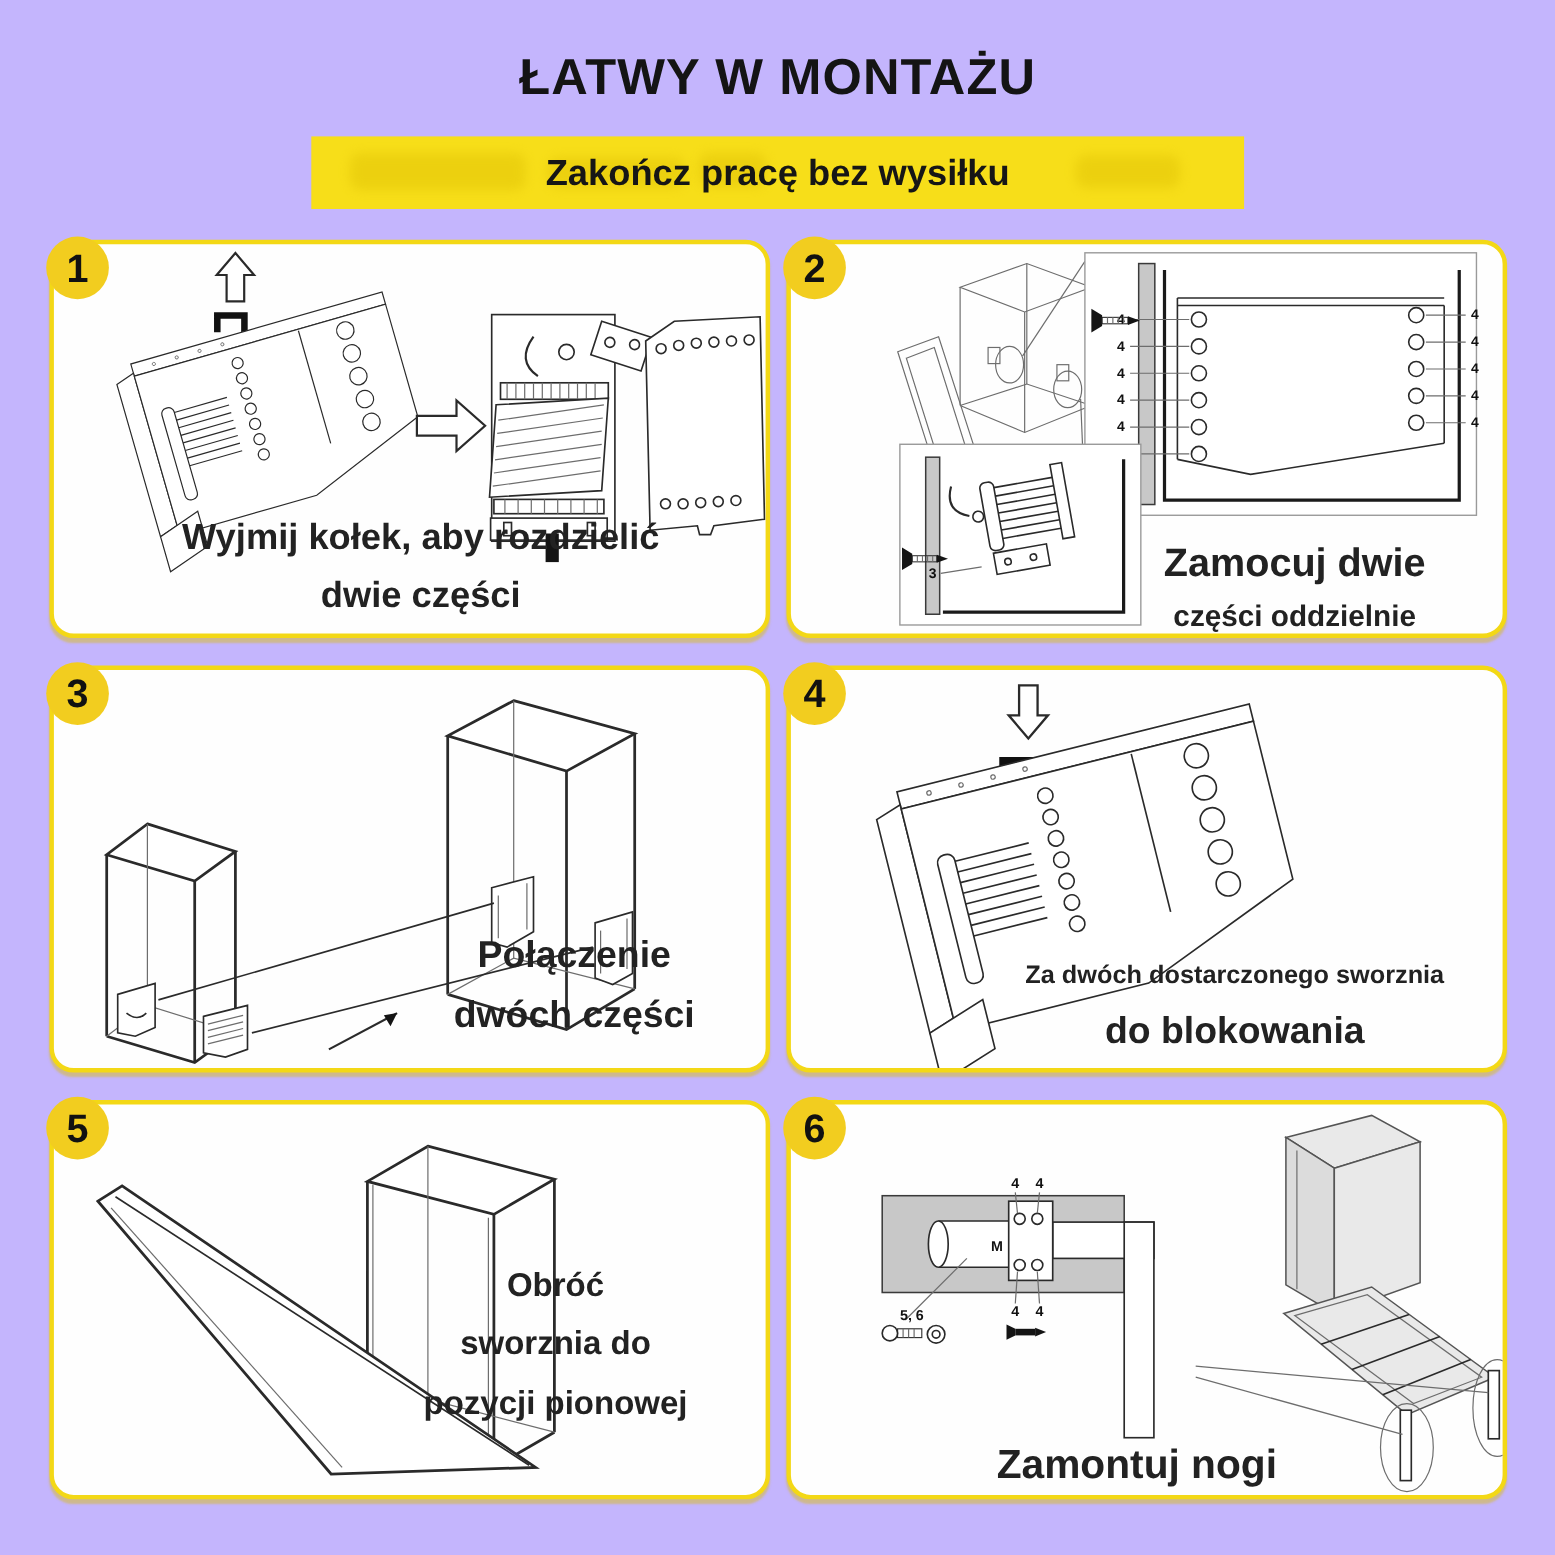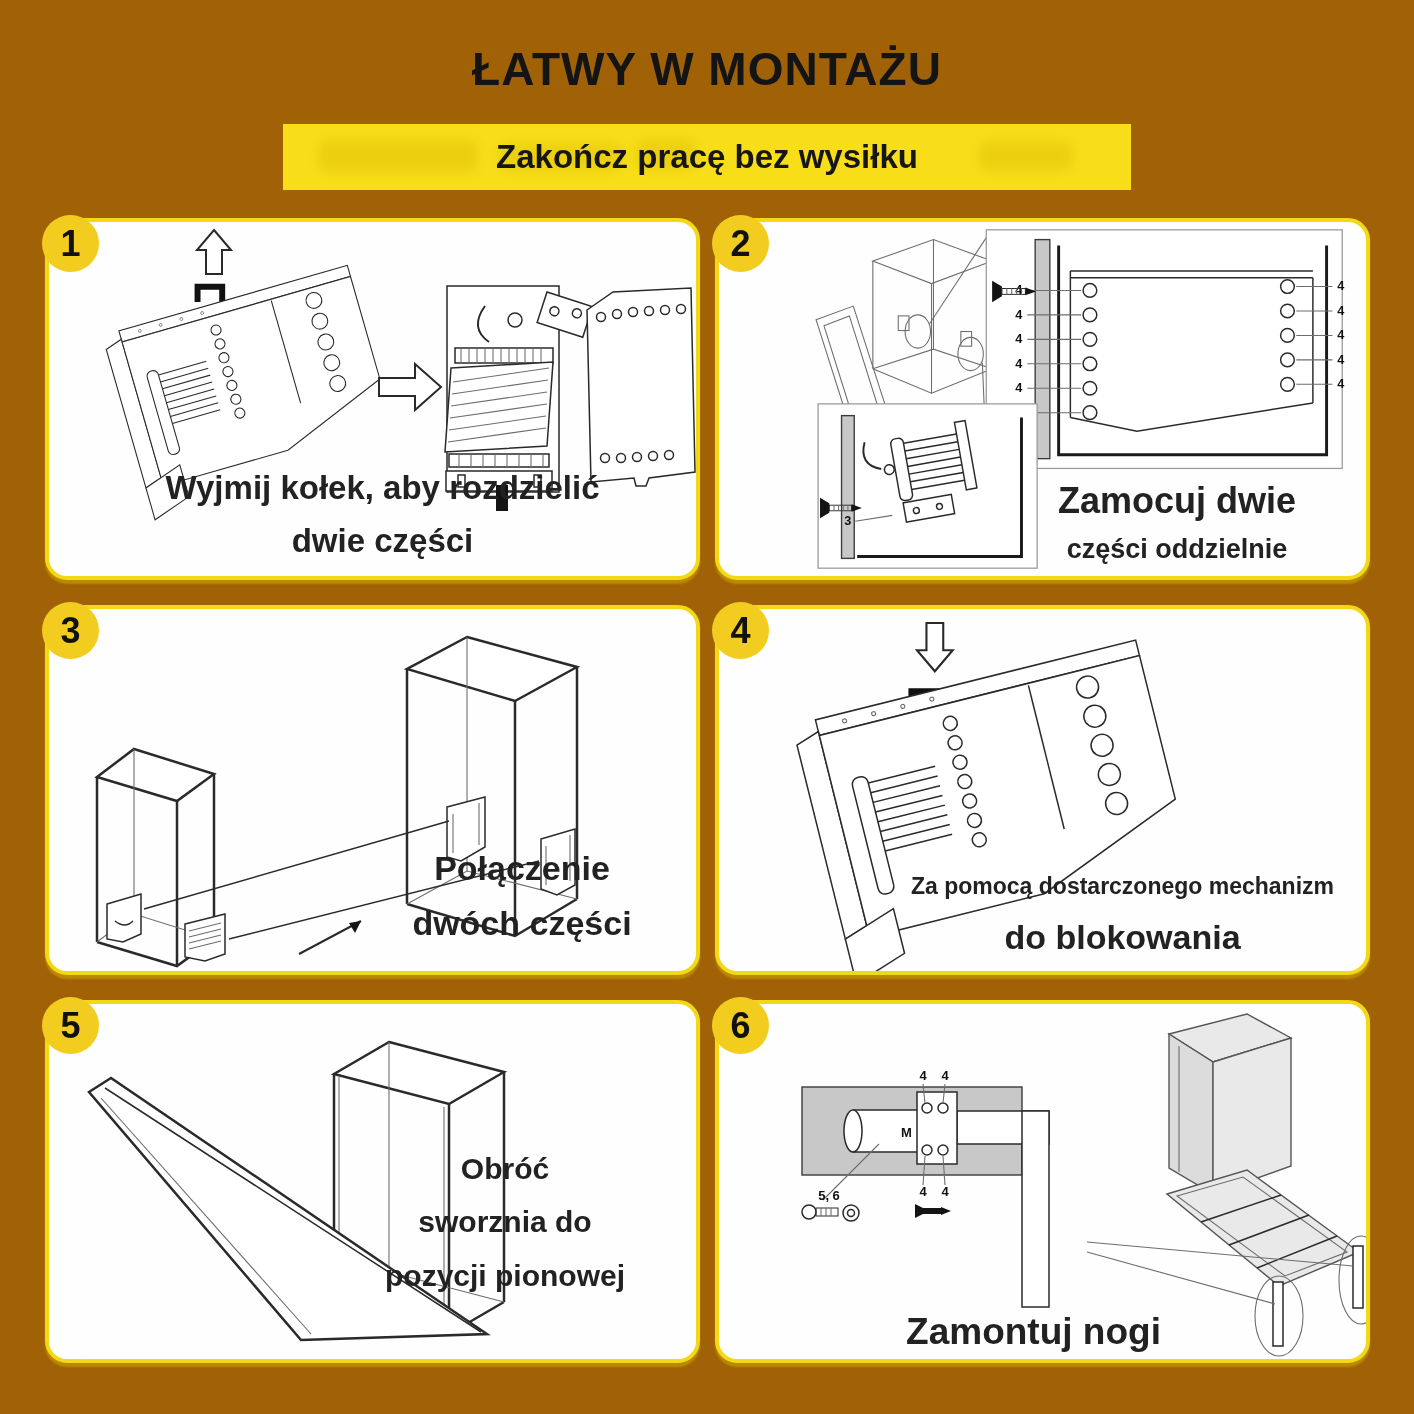--- a/index.html
+++ b/index.html
@@ -1,16 +1,16 @@
 <!DOCTYPE html>
 <html><head>
 <meta charset="utf-8">
 <style>
   html,body{margin:0;padding:0;background:#ffffff;}
-  .page{position:relative;width:1414px;height:1414px;background:#a16207;overflow:hidden;
+  .page{position:relative;width:1414px;height:1414px;background:#c4b5fd;overflow:hidden;
         font-family:"Liberation Sans",sans-serif;color:#1c1c1e;}
   .title{position:absolute;top:42px;left:0;right:0;text-align:center;
          font-size:46px;font-weight:700;letter-spacing:1px;color:#141414;}
   .banner{position:absolute;left:283px;top:124px;width:848px;height:66px;
           background:#f7de19;display:flex;align-items:center;justify-content:center;}
   .banner-text{position:relative;z-index:2;font-size:33px;font-weight:700;color:#161616;}
   .ghost{position:absolute;background:#dfc104;opacity:.45;filter:blur(5px);border-radius:10px;z-index:1;}
   .g1{left:35px;top:15px;width:160px;height:34px;}
   .g2{left:215px;top:19px;width:125px;height:28px;}
   .g3{left:352px;top:15px;width:62px;height:31px;}
@@ -25,21 +25,21 @@
   .p5{left:45px; top:1000px;width:647px;height:355px;}
   .p6{left:715px;top:1000px;width:647px;height:355px;}
 
   .badge{position:absolute;top:-7px;left:-7px;width:57px;height:57px;border-radius:50%;
          background:#f2cd1f;display:flex;align-items:center;justify-content:center;
          font-size:36px;font-weight:700;color:#111;z-index:3;}
   .art{position:absolute;inset:0;width:100%;height:100%;}
 
   .cap{position:absolute;text-align:center;font-weight:700;color:#222;z-index:2;}
   .cap-p1{left:0;right:0;bottom:8px;font-size:33px;line-height:1.6;margin-left:20px;}
-  .cap-p2{right:14px;bottom:11px;width:350px;}
+  .cap-p2{right:14px;bottom:0;width:350px;}
   .cap-p2 .l1{display:block;font-size:36px;margin-bottom:12px;}
   .cap-p2 .l2{display:block;font-size:27px;font-weight:700;}
   .cap-p3{right:4px;bottom:20px;width:340px;font-size:34px;line-height:1.62;}
   .cap-p4{right:6px;bottom:14px;width:475px;}
   .cap-p4 .l1{display:block;font-size:23px;margin-bottom:18px;}
   .cap-p4 .l2{display:block;font-size:34px;}
   .cap-p5{right:16px;top:138px;width:350px;font-size:30px;line-height:1.78;}
   .cap-p6{left:0;right:18px;bottom:6px;font-size:37px;margin-top:28px;}
 
   
@@ -418,21 +418,21 @@
           <circle cx="120" cy="140" r="7"></circle>
           <circle cx="262" cy="18" r="11"></circle>
             <circle cx="262" cy="48" r="11"></circle>
             <circle cx="262" cy="78" r="11"></circle>
           <circle cx="262" cy="108" r="11"></circle>
             <circle cx="262" cy="138" r="11"></circle>
         </g>
       </g>
     </svg>
     <div class="cap cap-p4">
-      <span class="l1">Za pomocą dostarczonego mechanizm</span>
+      <span class="l1">Za dwóch dostarczonego sworznia</span>
       <span class="l2">do blokowania</span>
     </div>
   </section>
 
   <section class="panel p5">
     <div class="badge">5</div>
     <svg class="art" viewBox="0 0 647 355">
       <g>
         <polygon points="340,38 455,68 400,100 285,70" class="w25"></polygon>
         <line x1="285" y1="70" x2="285" y2="300" class="s25"></line>

